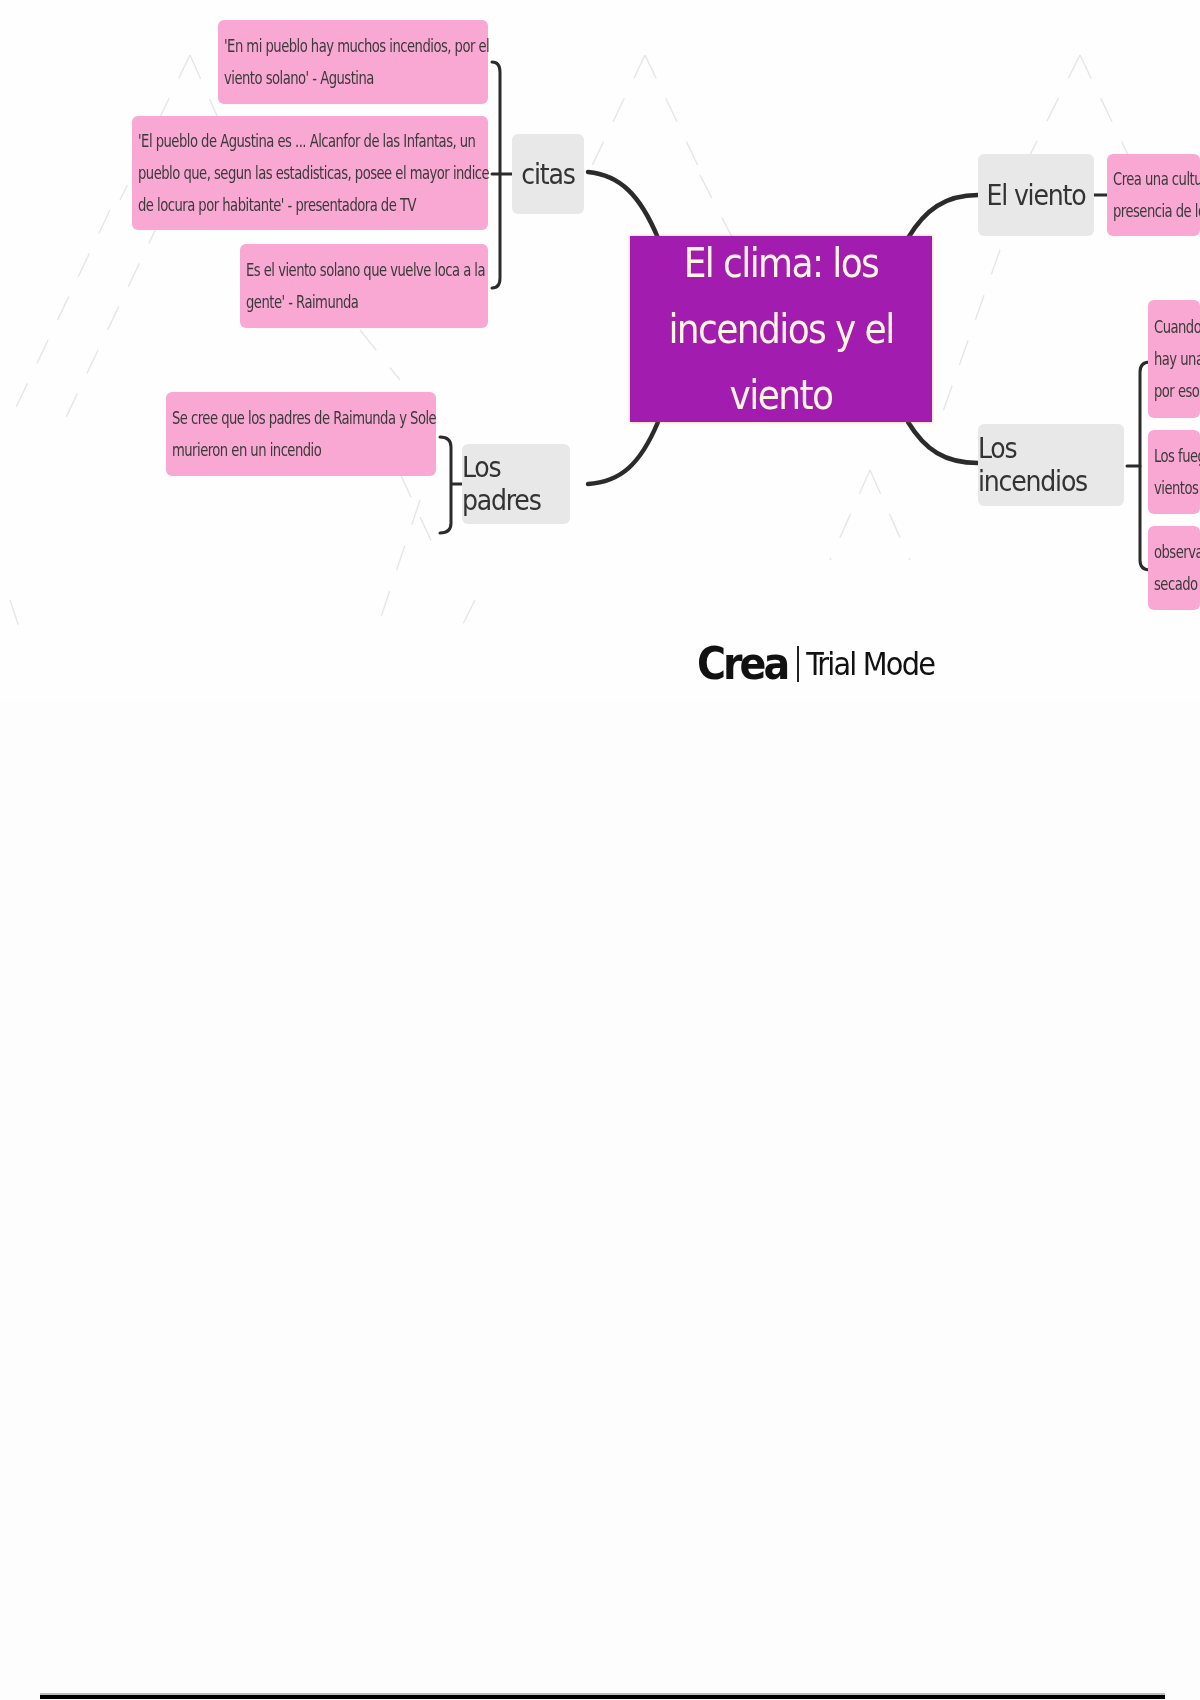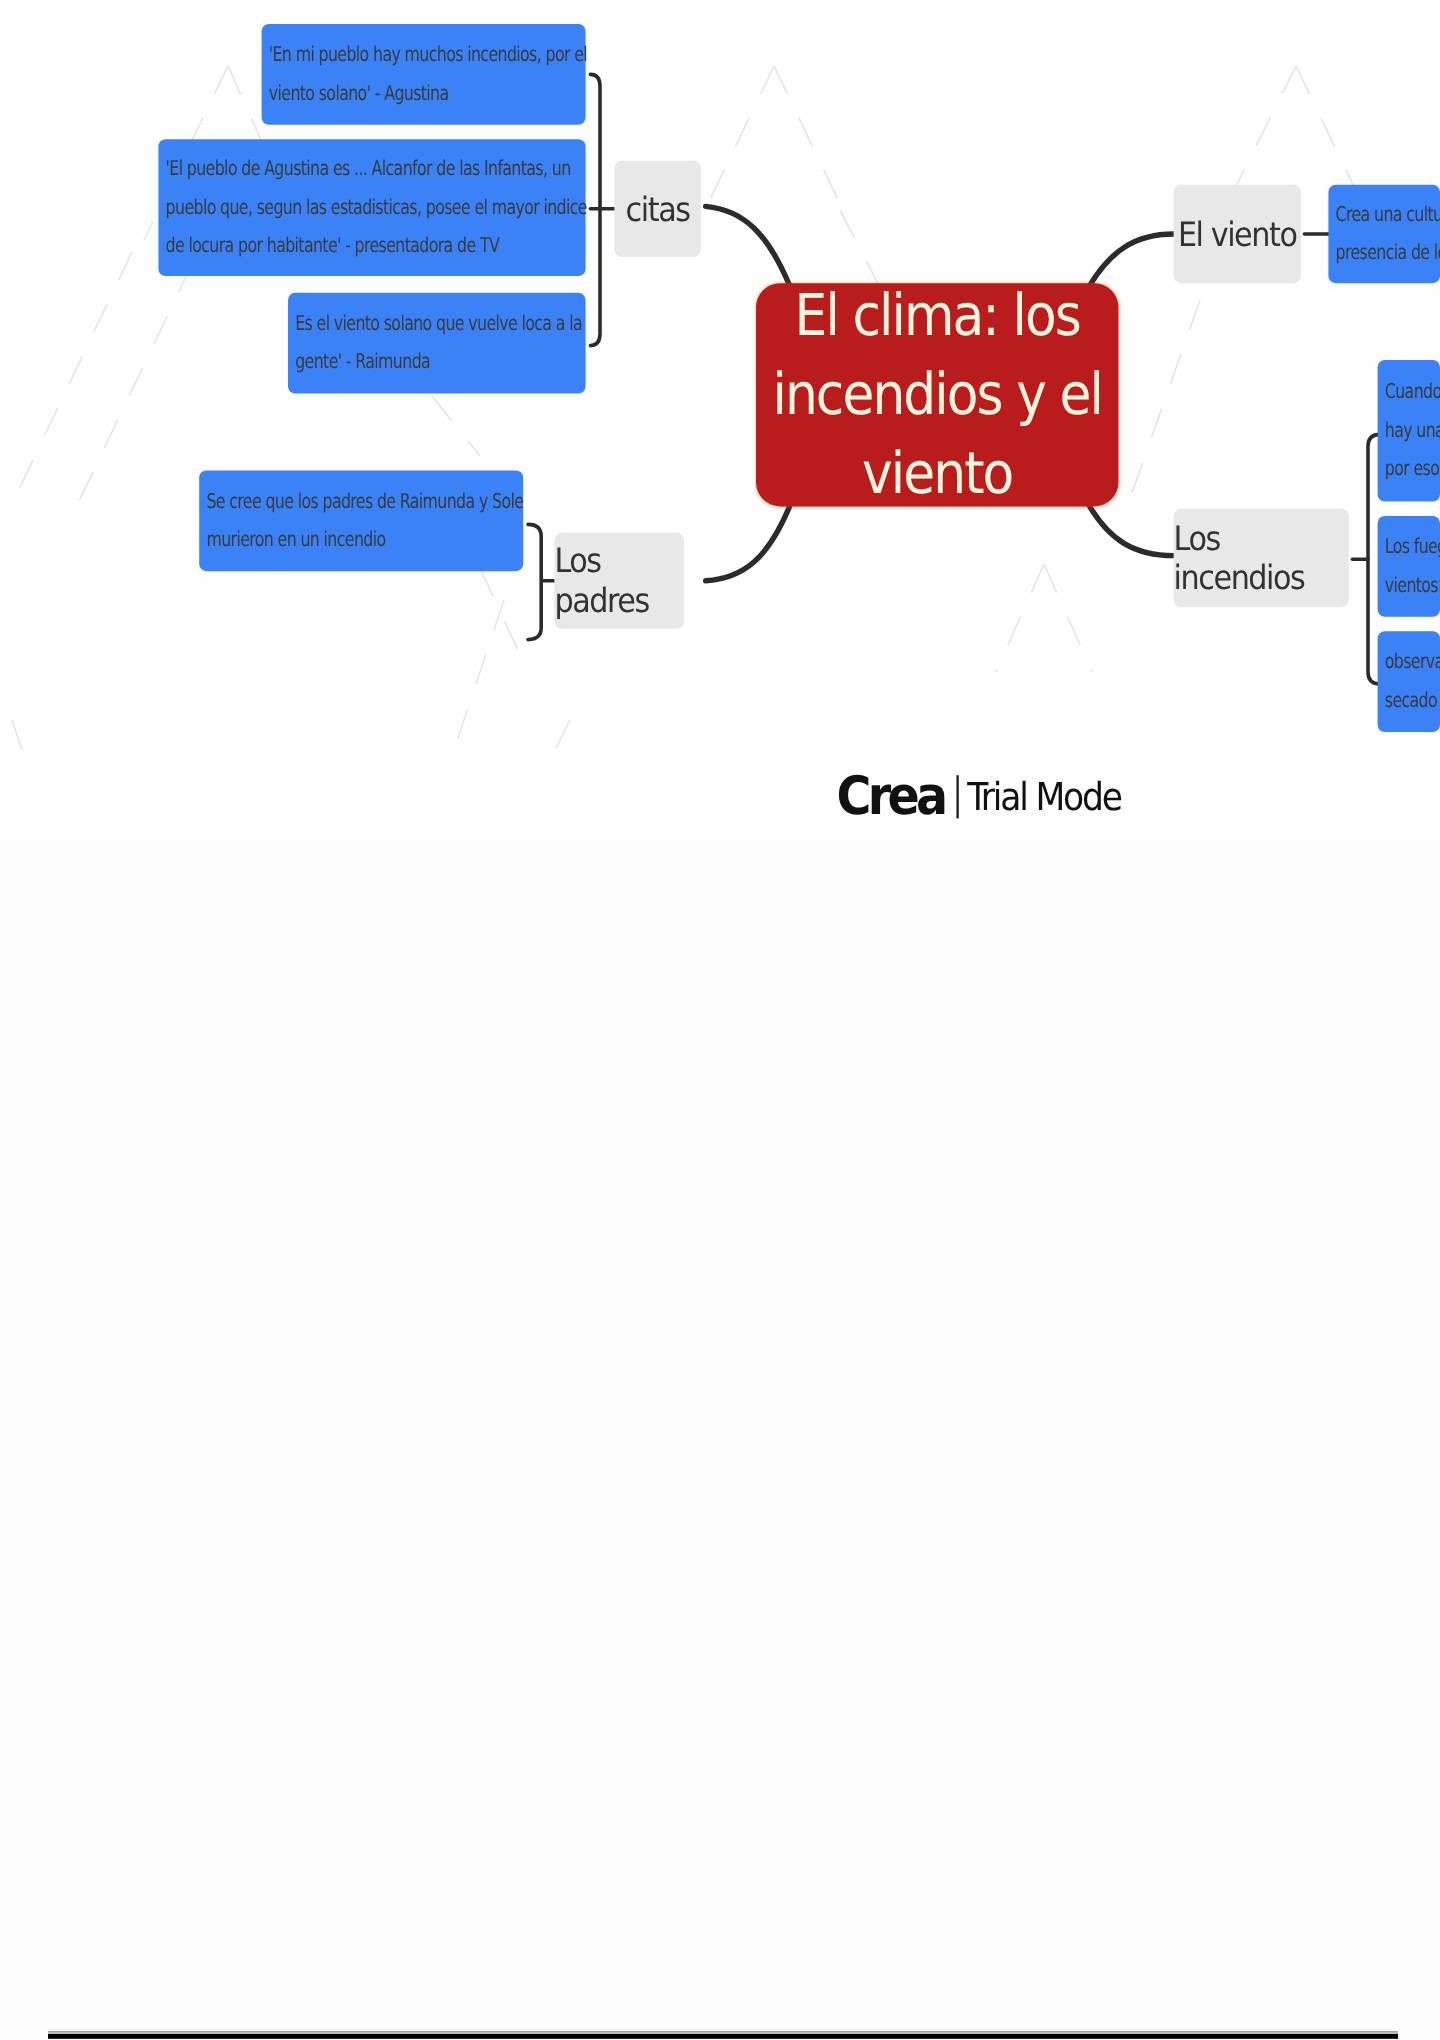--- a/index.html
+++ b/index.html
@@ -30,48 +30,48 @@
     }
     .node {
       position: absolute;
       box-sizing: border-box;
       border-radius: 6px;
       color: #3a3a3a;
       display: flex;
       align-items: center;
     }
     .leaf {
-      background: #3b82f6;
+      background: #f9a8d4;
       font-size: 17px;
       line-height: 32px;
       padding: 0 8px 0 6px;
       letter-spacing: -0.6px;
       transform-origin: left center;
       align-items: center;
     }
     .leaf .txt {
       display: block;
       white-space: pre-line;
     }
     .topic {
       background: #e8e8e8;
       font-size: 28px;
       justify-content: center;
       letter-spacing: -1.2px;
       color: #333;
     }
     .central {
-      background: #b91c1c;
+      background: #a21caf;
       color: #fff6de;
-      font-size: 48px;
+      font-size: 40px;
       line-height: 66px;
       justify-content: center;
       text-align: center;
       letter-spacing: -1.6px;
-      border-radius: 20px;
+      border-radius: 0;
       box-shadow: 0 0 3px rgba(245,114,6,0.5);
     }
     .central .txt { white-space: pre-line; }
     .clip-right {
       overflow: hidden;
     }
     .logo {
       position: absolute;
       left: 697px;
       top: 638px;
@@ -172,21 +172,21 @@
   </div>
 
   <div class="node topic" style="left:462px; top:444px; width:108px; height:80px;">
     <span>Los padres</span>
   </div>
   <div class="node leaf" style="left:166px; top:392px; width:270px; height:84px;">
     <span class="txt" style="transform:scaleX(0.86); transform-origin:left; white-space:pre;">Se cree que los padres de Raimunda y Sole
 murieron en un incendio</span>
   </div>
 
-  <div class="node topic" style="left:978px; top:154px; width:106px; height:82px;">
+  <div class="node topic" style="left:978px; top:154px; width:116px; height:82px;">
     <span>El viento</span>
   </div>
   <div class="node leaf clip-right" style="left:1107px; top:154px; width:93px; height:82px;">
     <span class="txt" style="transform:scaleX(0.86); transform-origin:left; white-space:pre;">Crea una cultu
 presencia de lo</span>
   </div>
 
   <div class="node topic" style="left:978px; top:424px; width:146px; height:82px;">
     <span>Los incendios</span>
   </div>

